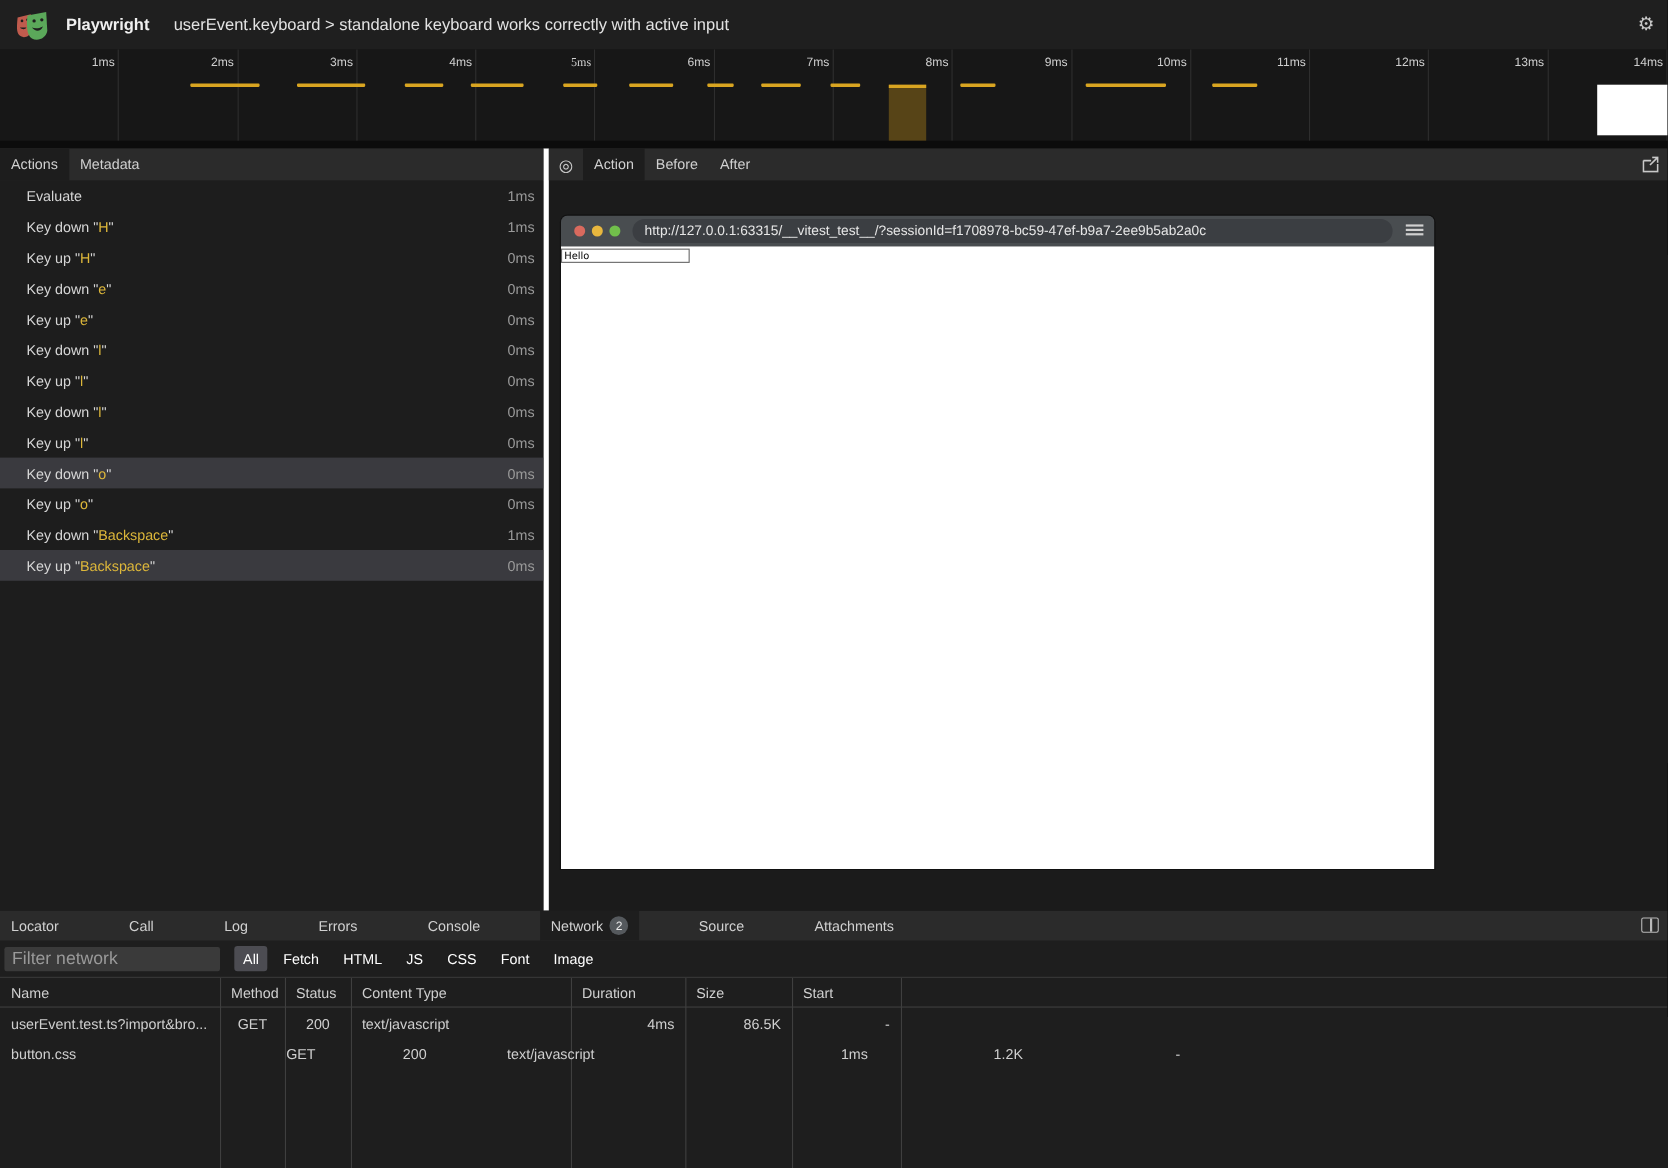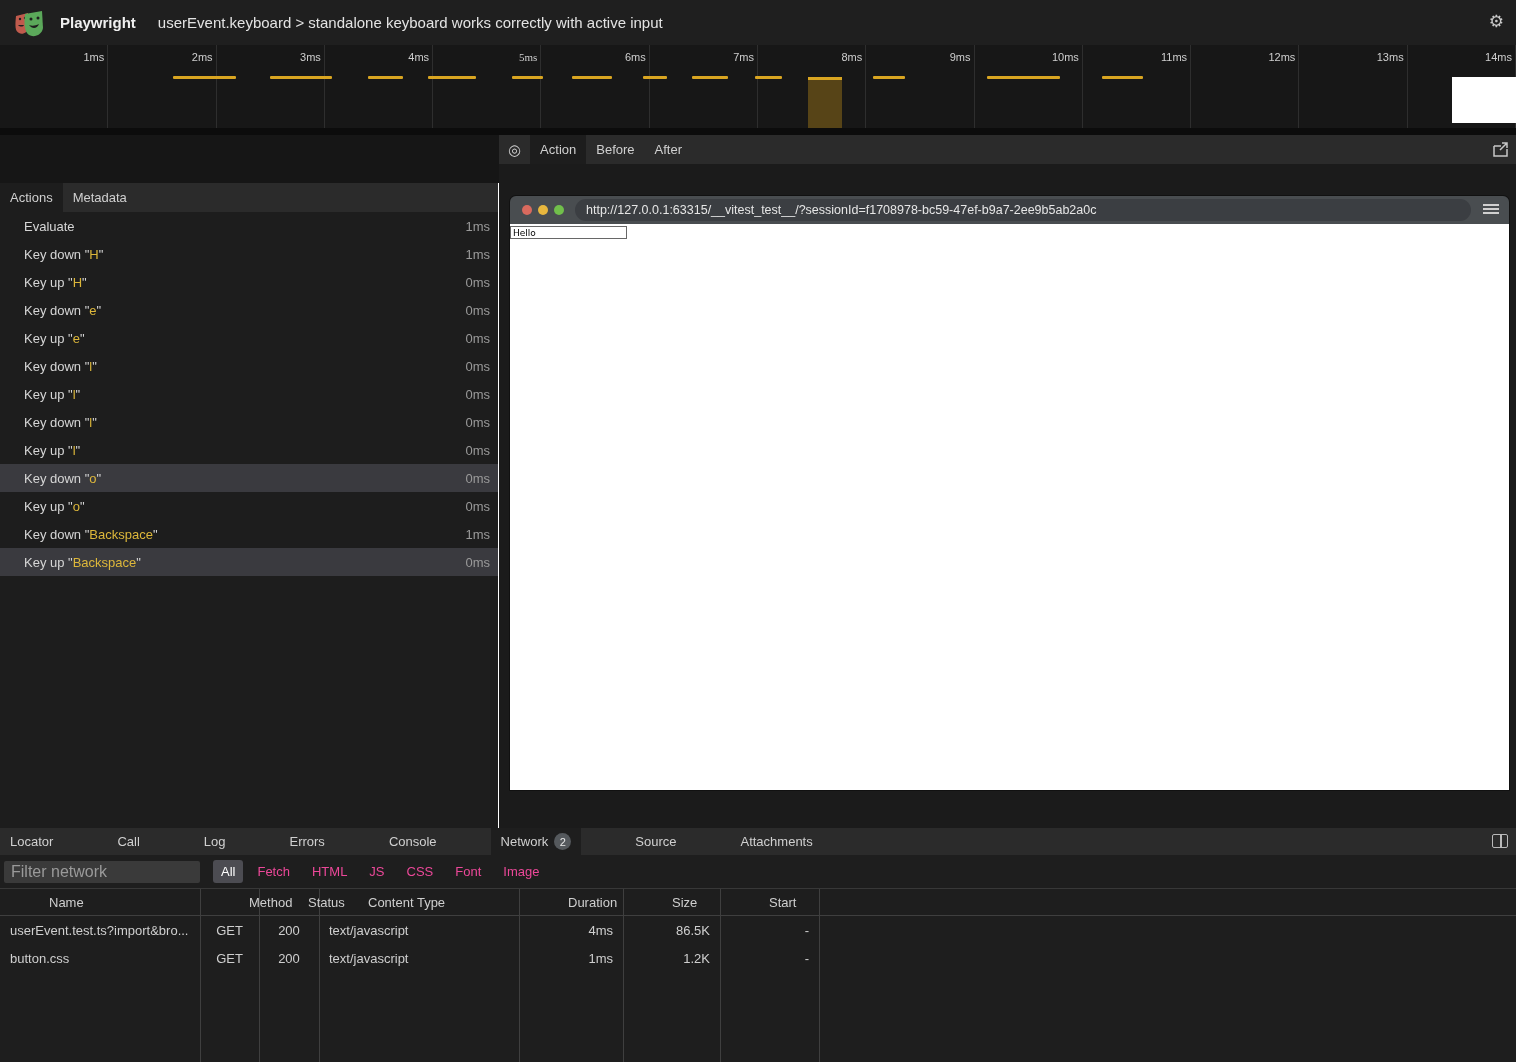--- a/index.html
+++ b/index.html
@@ -19,40 +19,40 @@
   .timeline { position:absolute; left:0; top:45px; width:1516px; height:83px; background:#171717; display:flex; }
   .tl-seg { height:100%; border-right:1px solid #2e2e2e; position:relative; }
   .tl-label { position:absolute; right:3px; top:6px; font-size:11px; color:#cfcfcf; }
   .tl-dash { position:absolute; height:3px; top:31px; border-radius:1px; }
   .tl-bar { position:absolute; top:32px; height:51px; }
   .tl-thumb { position:absolute; top:32px; height:46px; background:#ffffff; }
   .tl-gap { position:absolute; left:0; top:128px; width:1516px; height:7px; background:#0c0c0c; }
 
   
   .panels { position:absolute; left:0; top:135px; width:1516px; height:693px; display:flex; }
-  .left-panel { width:499px; height:100%; border-right:1px solid #ffffff; display:flex; flex-direction:column; background:#1d1d1d;margin-top:48px; }
+  .left-panel { width:499px; height:100%; border-right:5px solid #ffffff; display:flex; flex-direction:column; background:#1d1d1d; }
   .right-panel { flex:1; height:100%; display:flex; flex-direction:column; background:#1b1b1b; }
 
   .tabbar { height:29px; background:#2b2b2b; display:flex; align-items:stretch; flex:0 0 29px; position:relative; }
   .tab { display:flex; align-items:center; padding:0 10px; font-size:13px; color:#d0d0d0; cursor:pointer; }
   .tab.sel { background:#1d1d1d; }
   .target-icon { display:flex; align-items:center; padding:0 9px; color:#cccccc; font-size:15px; cursor:pointer; }
   .popout { position:absolute; right:8px; top:7px; width:15px; height:15px; cursor:pointer; }
 
   
   .action-list { flex:1; overflow:hidden; background:#1d1d1d; }
   .action-row { height:28px; display:flex; align-items:center; padding-left:24px; padding-right:8px;
                 font-size:13px; color:#d6d6d6; cursor:pointer; position:relative; }
   .action-row.hl { background:#3a3a3f; }
   .action-key { color:#ddb73a; }
   .action-dur { position:absolute; right:8px; color:#9a9a9a; }
 
   
   .snap-area { flex:1; position:relative; }
-  .browser { position:absolute; left:11px; top:32px; width:999px; height:594px;
+  .browser { position:absolute; left:11px; top:32px; width:794px; height:594px;
              border-radius:6px 6px 0 0; overflow:hidden; box-shadow:0 0 0 1px #111; }
   .chrome { height:28px; background:#494d50; display:flex; align-items:center; position:relative; }
   .dot { width:10px; height:10px; border-radius:50%; margin-left:6px; }
   .dot:first-child { margin-left:12px; }
   .urlbar { position:absolute; left:65px; right:38px; top:3px; height:22px; background:#3b3e42;
             border-radius:11px; color:#e6e6e6; font-size:12.5px; line-height:22px; padding-left:11px;
             white-space:nowrap; overflow:hidden; }
   .burger { position:absolute; right:10px; top:8px; width:16px; cursor:pointer; }
   .burger div { height:2px; background:#d0d0d0; margin-bottom:2px; }
   .page { position:absolute; left:0; top:28px; right:0; bottom:0; background:#ffffff; }
@@ -69,27 +69,27 @@
            display:flex; align-items:center; justify-content:center; }
   .cols-icon { position:absolute; right:8px; top:6px; width:16px; height:14px; border:1.5px solid #b9b9b9;
                border-radius:2px; cursor:pointer; }
   .cols-icon div { position:absolute; left:50%; top:0; bottom:0; width:1.5px; background:#b9b9b9; }
 
   .net-toolbar { height:33px; display:flex; align-items:center; }
   .filter-input { width:196px; height:22px; margin-left:4px; background:#3a3a3a; border:none; border-radius:2px;
                   color:#fca5a5; font-size:16px; padding:0 7px; outline:none; }
   .filter-input::placeholder { color:#9a9a9a; }
   .chips { display:flex; margin-left:13px; align-items:center; }
-  .chip { font-size:13px; color:#ec4899; padding:4px 8px; border-radius:3px; margin-right:6px; cursor:pointer; }
+  .chip { font-size:13px; color:#ffffff; padding:4px 8px; border-radius:3px; margin-right:6px; cursor:pointer; }
   .chip.sel { background:#4c4c52; color:#ffffff; }
 
   .net-table { position:relative; height:174px; border-top:1px solid #383838; }
   .col-divider { position:absolute; top:0; bottom:0; width:1px; background:#3f3f3f; }
   .net-row { display:grid; position:relative; height:28px; align-items:center; font-size:13px; color:#cfcfcf; }
-  .net-row.head { height:27px; border-bottom:1px solid #3f3f3f;padding-left:39px; }
+  .net-row.head { height:27px; border-bottom:1px solid #3f3f3f; }
   .net-cell { padding:0 10px; white-space:nowrap; overflow:hidden; }
   .net-cell.center { text-align:center; }
   .net-cell.right { text-align:right; }
 </style>
 </head>
 <body>
 
 <div class="app">
 
   <div class="topbar">
@@ -333,21 +333,21 @@
         <div class="net-row" style="grid-template-columns: 200px 59px 60px 200px 104px 97px 99px 697px;">
           <div class="net-cell ">userEvent.test.ts?import&amp;bro...</div>
           <div class="net-cell center">GET</div>
           <div class="net-cell center">200</div>
           <div class="net-cell ">text/javascript</div>
           <div class="net-cell right">4ms</div>
           <div class="net-cell right">86.5K</div>
           <div class="net-cell right">-</div>
           <div class="net-cell "></div>
         </div>
-        <div class="net-row" style="grid-template-columns: 200px 59px 60px 200px 104px 97px 99px 697px;">
+        <div class="net-row" style="grid-template-columns: 200px 59px 60px 200px 104px 97px 99px 697px; gap: 44px;">
           <div class="net-cell ">button.css</div>
           <div class="net-cell center">GET</div>
           <div class="net-cell center">200</div>
           <div class="net-cell ">text/javascript</div>
           <div class="net-cell right">1ms</div>
           <div class="net-cell right">1.2K</div>
           <div class="net-cell right">-</div>
           <div class="net-cell "></div>
         </div>
       </div>

